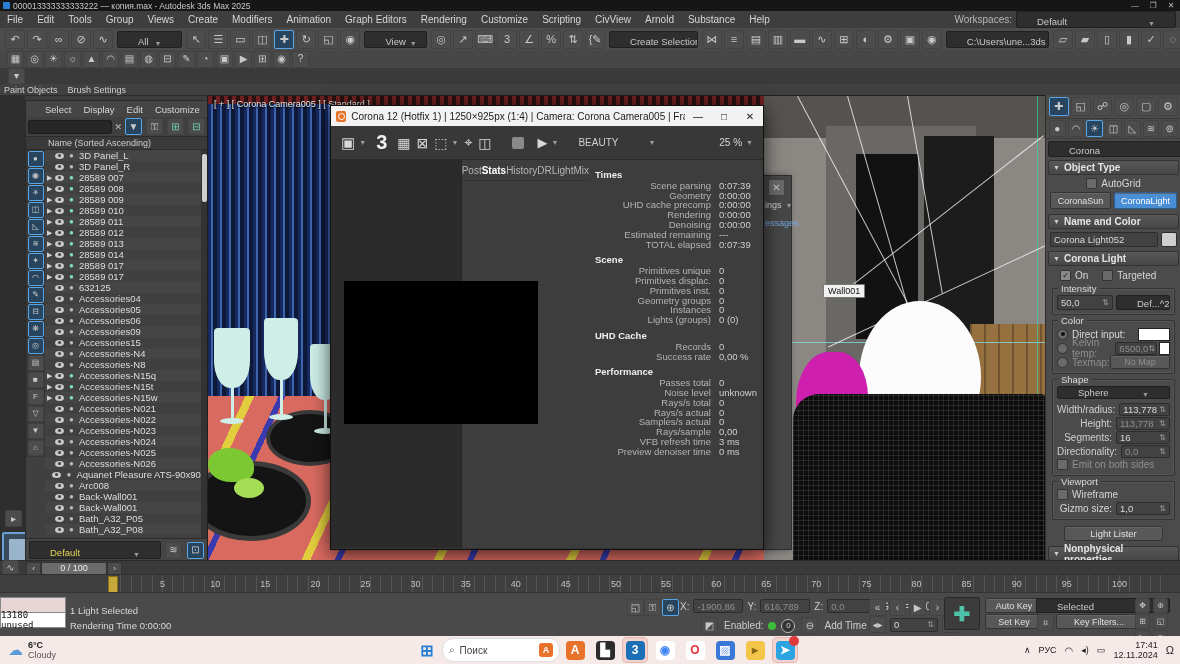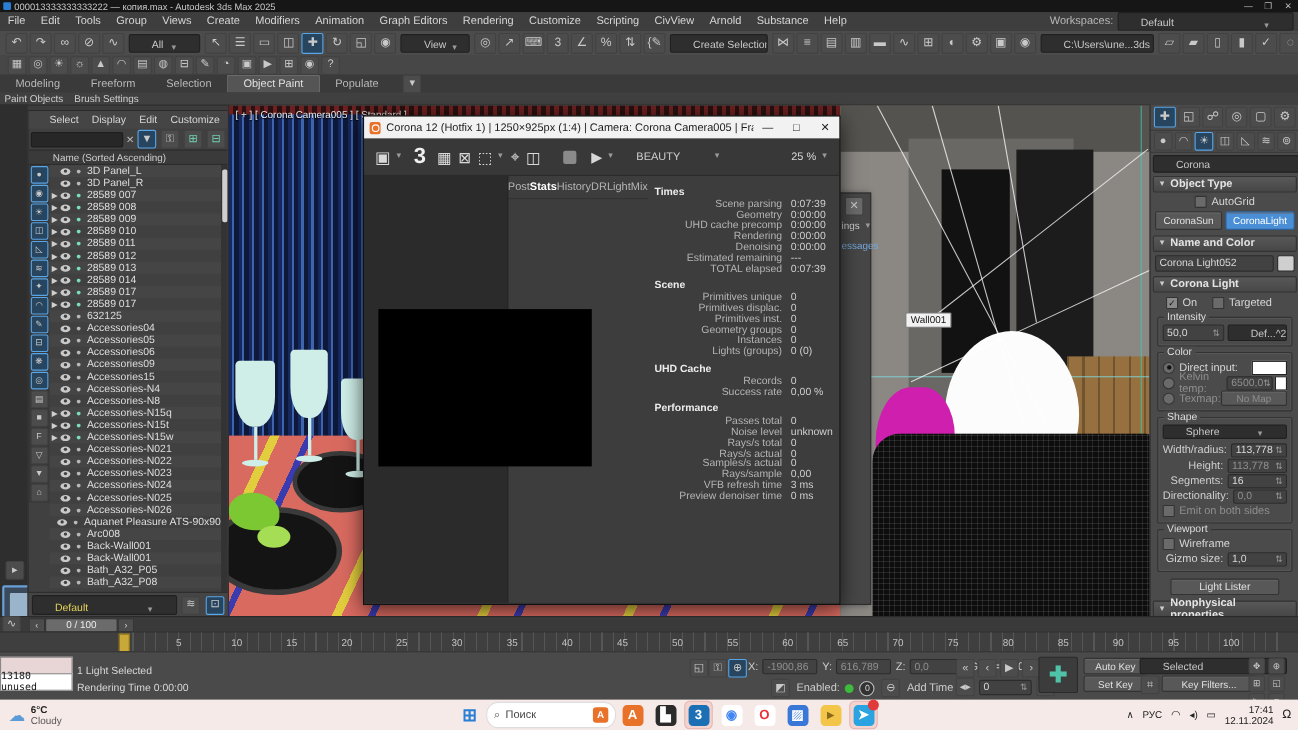--- a/index.html
+++ b/index.html
@@ -298,27 +298,20 @@
         <span class="ic sm">
           <b>◉</b>
         </span>
         <span class="ic sm">
           <b>?</b>
         </span>
       </span>
   </div>
 
   <div class="abs row" style="left:0;top:68px;width:1180px;height:16px;background:#3a3a3a;font-size:10px;">
-    <span class="row">
-        <span class="rtab">Modeling</span>
-        <span class="rtab">Freeform</span>
-        <span class="rtab">Selection</span>
-        <span class="rtab on">Object Paint</span>
-        <span class="rtab">Populate</span>
-      </span>
     <span class="ic sm" style="margin-left:8px;">
         <b>▾</b>
       </span>
   </div>
   <div class="abs row" style="left:0;top:84px;width:1180px;height:11px;background:#404040;border-bottom:1px solid #2c2c2c;font-size:9px;color:#cfcfcf;">
     <span class="row" style="padding-left:4px;gap:10px;">
         <span>Paint Objects</span>
         <span>Brush Settings</span>
       </span>
   </div>

